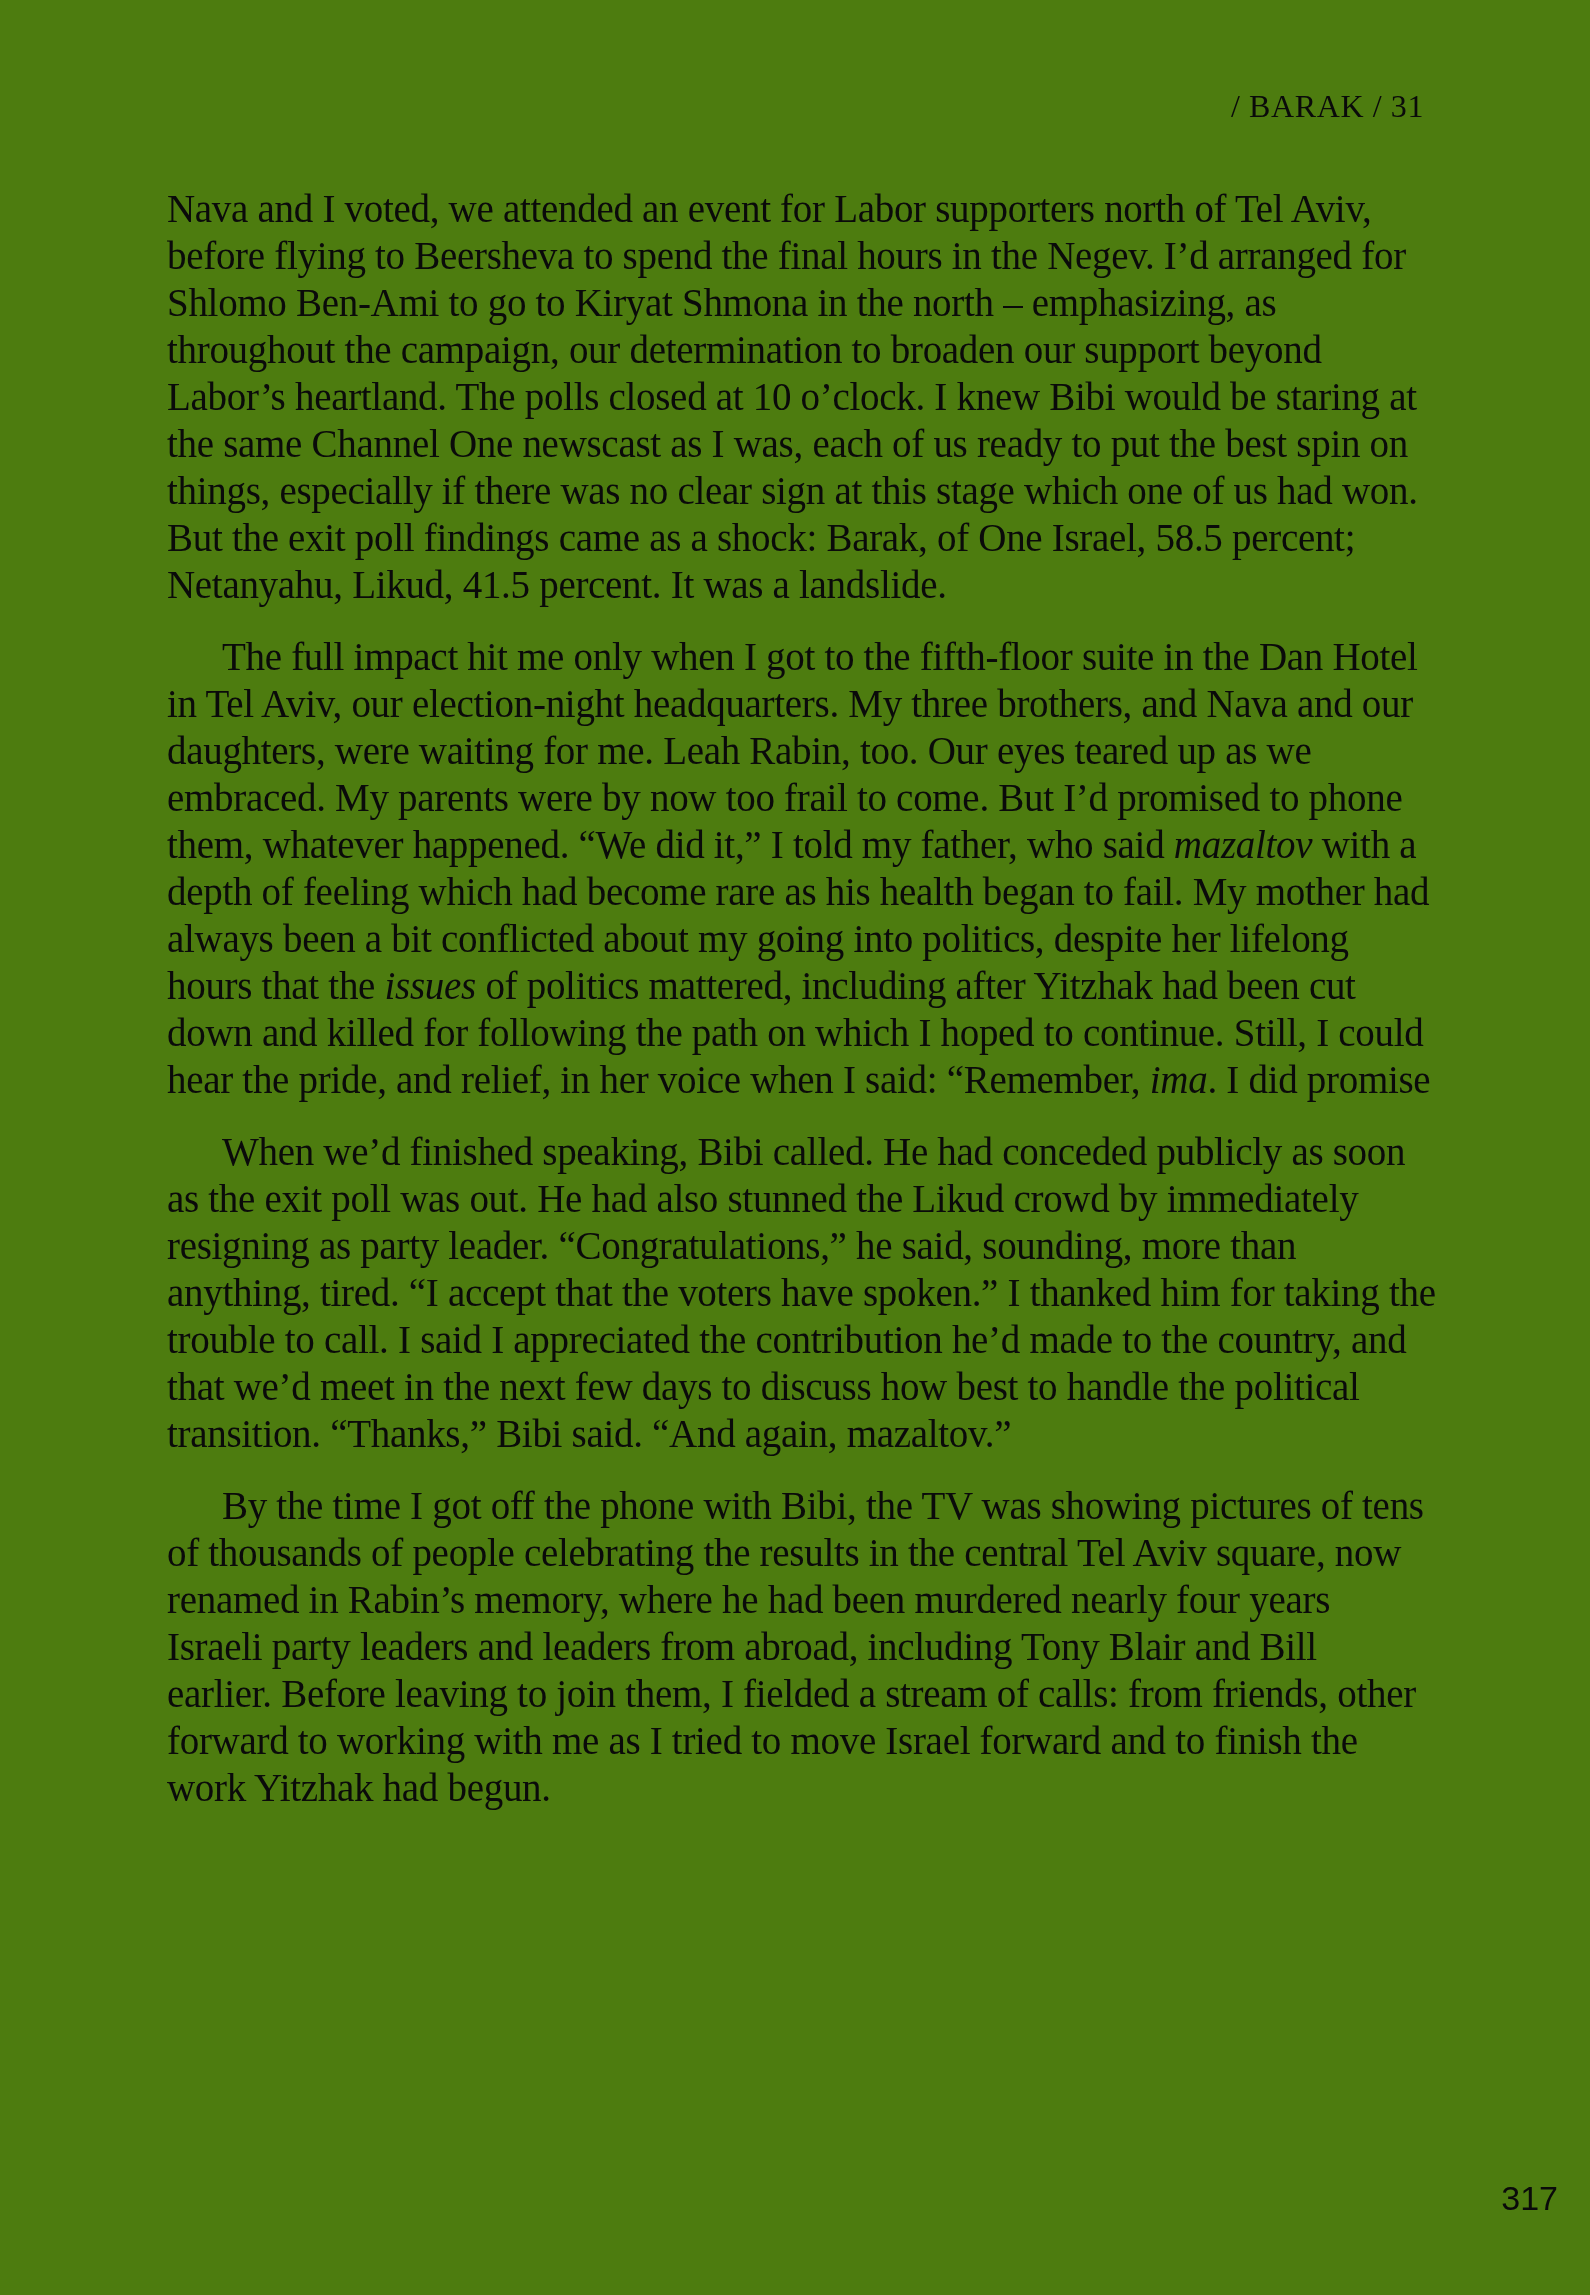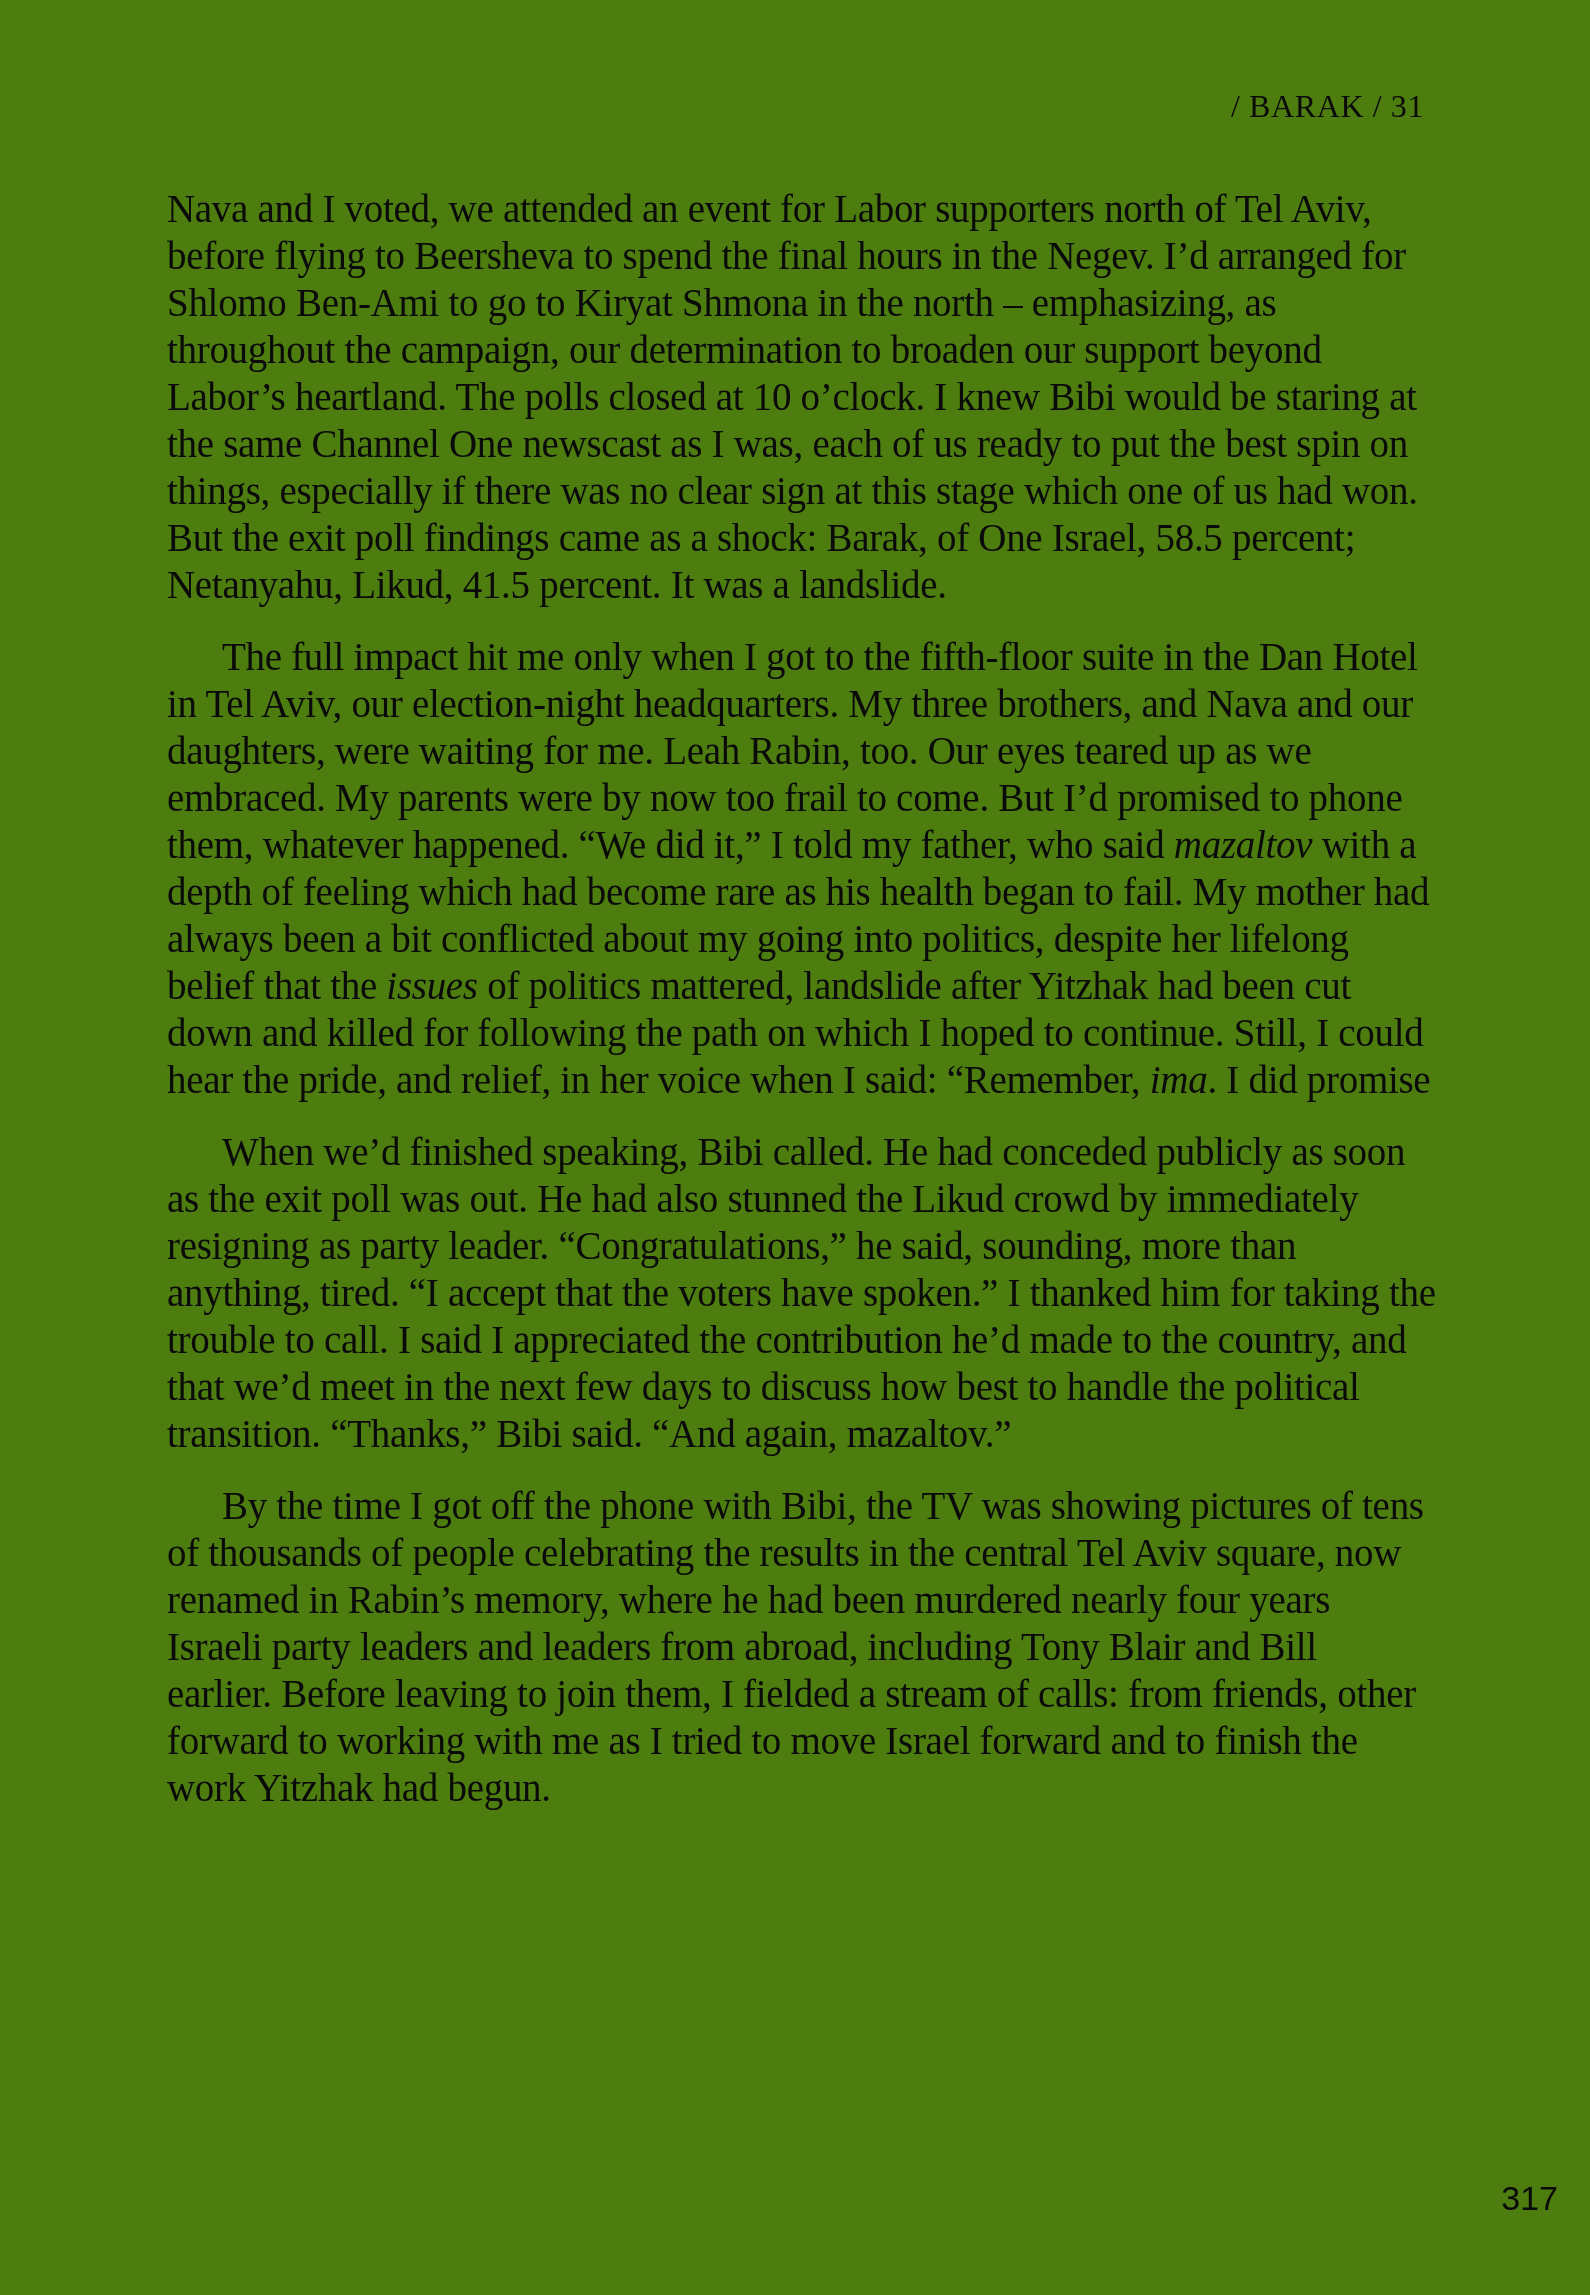--- a/index.html
+++ b/index.html
@@ -81,21 +81,21 @@
         <div class="line"><span>Netanyahu, Likud, 41.5 percent. It was a landslide.</span></div>
       </div>
       <div class="paragraph indent">
         <div class="line"><span>The full impact hit me only when I got to the fifth-floor suite in the Dan Hotel</span></div>
         <div class="line"><span>in Tel Aviv, our election-night headquarters. My three brothers, and Nava and our</span></div>
         <div class="line"><span>daughters, were waiting for me. Leah Rabin, too. Our eyes teared up as we</span></div>
         <div class="line"><span>embraced. My parents were by now too frail to come. But I’d promised to phone</span></div>
         <div class="line"><span>them, whatever happened. “We did it,” I told my father, who said </span><span class="em">mazaltov</span><span> with a</span></div>
         <div class="line"><span>depth of feeling which had become rare as his health began to fail. My mother had</span></div>
         <div class="line"><span>always been a bit conflicted about my going into politics, despite her lifelong</span></div>
-        <div class="line"><span>belief that the </span><span class="em">issues</span><span> of politics mattered, landslide after Yitzhak had been cut</span></div>
+        <div class="line"><span>hours that the </span><span class="em">issues</span><span> of politics mattered, including after Yitzhak had been cut</span></div>
         <div class="line"><span>down and killed for following the path on which I hoped to continue. Still, I could</span></div>
         <div class="line"><span>hear the pride, and relief, in her voice when I said: “Remember, </span><span class="em">ima</span><span>. I did promise</span></div>
       </div>
       <div class="paragraph indent">
         <div class="line"><span>When we’d finished speaking, Bibi called. He had conceded publicly as soon</span></div>
         <div class="line"><span>as the exit poll was out. He had also stunned the Likud crowd by immediately</span></div>
         <div class="line"><span>resigning as party leader. “Congratulations,” he said, sounding, more than</span></div>
         <div class="line"><span>anything, tired. “I accept that the voters have spoken.” I thanked him for taking the</span></div>
         <div class="line"><span>trouble to call. I said I appreciated the contribution he’d made to the country, and</span></div>
         <div class="line"><span>that we’d meet in the next few days to discuss how best to handle the political</span></div>

